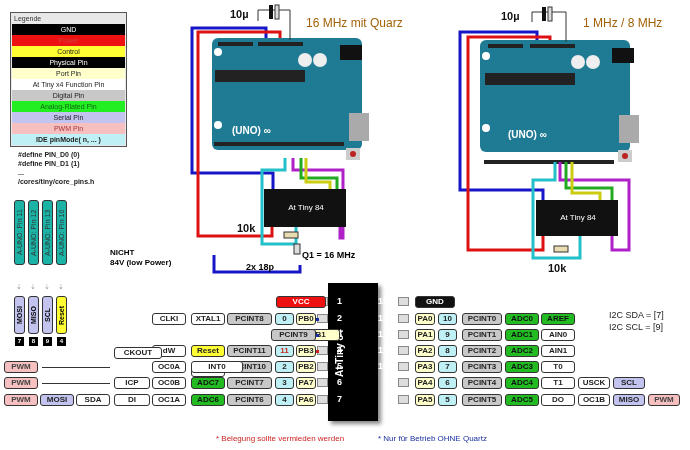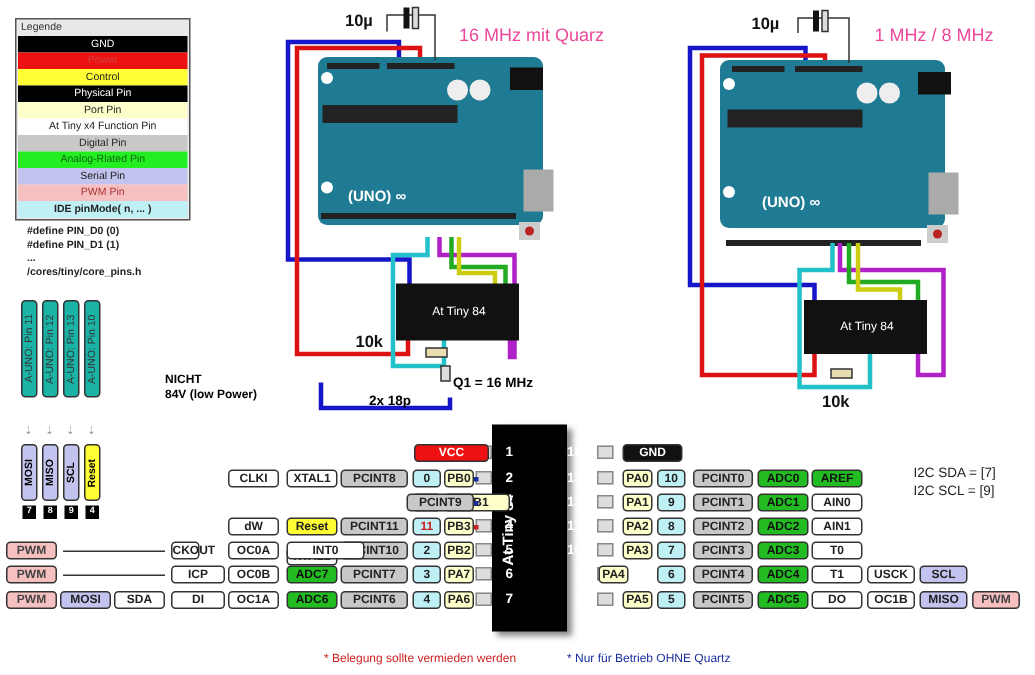--- a/index.html
+++ b/index.html
@@ -41,21 +41,21 @@
   #chip { left: 328px; top: 283px; width: 50px; height: 138px; background: #000;
           box-shadow: 3px 3px 4px #888; }
   #chip-notch { left: 344px; top: 280px; width: 18px; height: 9px; background: #fff; border-radius: 0 0 9px 9px; }
   #chip-label { left: 334px; top: 318px; width: 40px; height: 70px; color: #fff; font-size: 10px; font-weight: bold;
                 writing-mode: vertical-rl; transform: rotate(180deg); text-align: center; }
   .dot { position: absolute; width: 3px; height: 3px; }
   .hline { position: absolute; height: 1px; background: #333; }
 
   .i2c { left: 609px; font-size: 9px; color: #222; }
   .foot { font-size: 8px; font-weight: normal; top: 434px; }
-  .title-freq { font-size: 12px; color: #ec4899; }
+  .title-freq { font-size: 12px; color: #a16207; }
   .cap-label { font-size: 11px; font-weight: bold; color: #111; }
 </style>
 </head>
 <body>
 
 <div id="legend" class="abs">
   <div class="ltitle">Legende</div>
   <div id="legend-rows">
       <div class="lrow" style="background: rgb(0, 0, 0); color: rgb(255, 255, 255);">GND</div>
       <div class="lrow" style="background: rgb(238, 17, 17); color: rgb(208, 64, 64);">Power</div>
@@ -206,21 +206,21 @@
     <div class="pb ctrl" style="left: 191px; top: 345px; width: 34px;">Reset</div>
     <div class="dot" style="left: 316px; top: 350px; background: rgb(204, 34, 34);"></div>
     <div class="pb " style="left: 152px; top: 345px; width: 34px;">dW</div>
     <div class="pinsq" style="left: 317px; top: 362px;"></div>
     <div class="pinnum" style="left: 337px; top: 361px;">5</div>
     <div class="pb port" style="left: 296px; top: 361px; width: 20px;">PB2</div>
     <div class="pb ide" style="left: 275px; top: 361px; width: 19px;">2</div>
     <div class="pb digital" style="left: 227px; top: 361px; width: 45px;">PCINT10</div>
     <div class="pb " style="left: 191px; top: 361px; width: 52px;">INT0</div>
     <div class="pb " style="left: 152px; top: 361px; width: 34px;">OC0A</div>
-    <div class="pb " style="left: 114px; top: 361px; width: 19px;">CKOUT</div>
+    <div class="pb " style="left: 114px; top: 347px; width: 48px;">CKOUT</div>
     <div class="pb pwm" style="left: 4px; top: 361px; width: 34px;">PWM</div>
     <div class="hline" style="left: 42px; width: 68px; top: 367px;"></div>
     <div class="pinsq" style="left: 317px; top: 378px;"></div>
     <div class="pinnum" style="left: 337px; top: 377px;">6</div>
     <div class="pb port" style="left: 296px; top: 377px; width: 20px;">PA7</div>
     <div class="pb ide" style="left: 275px; top: 377px; width: 19px;">3</div>
     <div class="pb digital" style="left: 227px; top: 377px; width: 45px;">PCINT7</div>
     <div class="pb analog" style="left: 191px; top: 377px; width: 34px;">ADC7</div>
     <div class="pb " style="left: 152px; top: 377px; width: 34px;">OC0B</div>
     <div class="pb " style="left: 114px; top: 377px; width: 36px;">ICP</div>
@@ -263,21 +263,21 @@
     <div class="pb " style="left: 541px; top: 345px; width: 34px;">AIN1</div>
     <div class="pinsq" style="left: 398px; top: 362px;"></div>
     <div class="pinnum" style="left: 378px; top: 361px;">10</div>
     <div class="pb port" style="left: 415px; top: 361px; width: 20px;">PA3</div>
     <div class="pb ide" style="left: 438px; top: 361px; width: 19px;">7</div>
     <div class="pb digital" style="left: 462px; top: 361px; width: 40px;">PCINT3</div>
     <div class="pb analog" style="left: 505px; top: 361px; width: 34px;">ADC3</div>
     <div class="pb " style="left: 541px; top: 361px; width: 34px;">T0</div>
     <div class="pinsq" style="left: 398px; top: 378px;"></div>
     <div class="pinnum" style="left: 384px; top: 377px;">9</div>
-    <div class="pb port" style="left: 399px; top: 377px; width: 20px;">PA4</div>
+    <div class="pb port" style="left: 415px; top: 377px; width: 20px;">PA4</div>
     <div class="pb ide" style="left: 438px; top: 377px; width: 19px;">6</div>
     <div class="pb digital" style="left: 462px; top: 377px; width: 40px;">PCINT4</div>
     <div class="pb analog" style="left: 505px; top: 377px; width: 34px;">ADC4</div>
     <div class="pb " style="left: 541px; top: 377px; width: 34px;">T1</div>
     <div class="pb " style="left: 578px; top: 377px; width: 32px;">USCK</div>
     <div class="pb serial" style="left: 613px; top: 377px; width: 32px;">SCL</div>
     <div class="pinsq" style="left: 398px; top: 395px;"></div>
     <div class="pinnum" style="left: 384px; top: 394px;">8</div>
     <div class="pb port" style="left: 415px; top: 394px; width: 20px;">PA5</div>
     <div class="pb ide" style="left: 438px; top: 394px; width: 19px;">5</div>

